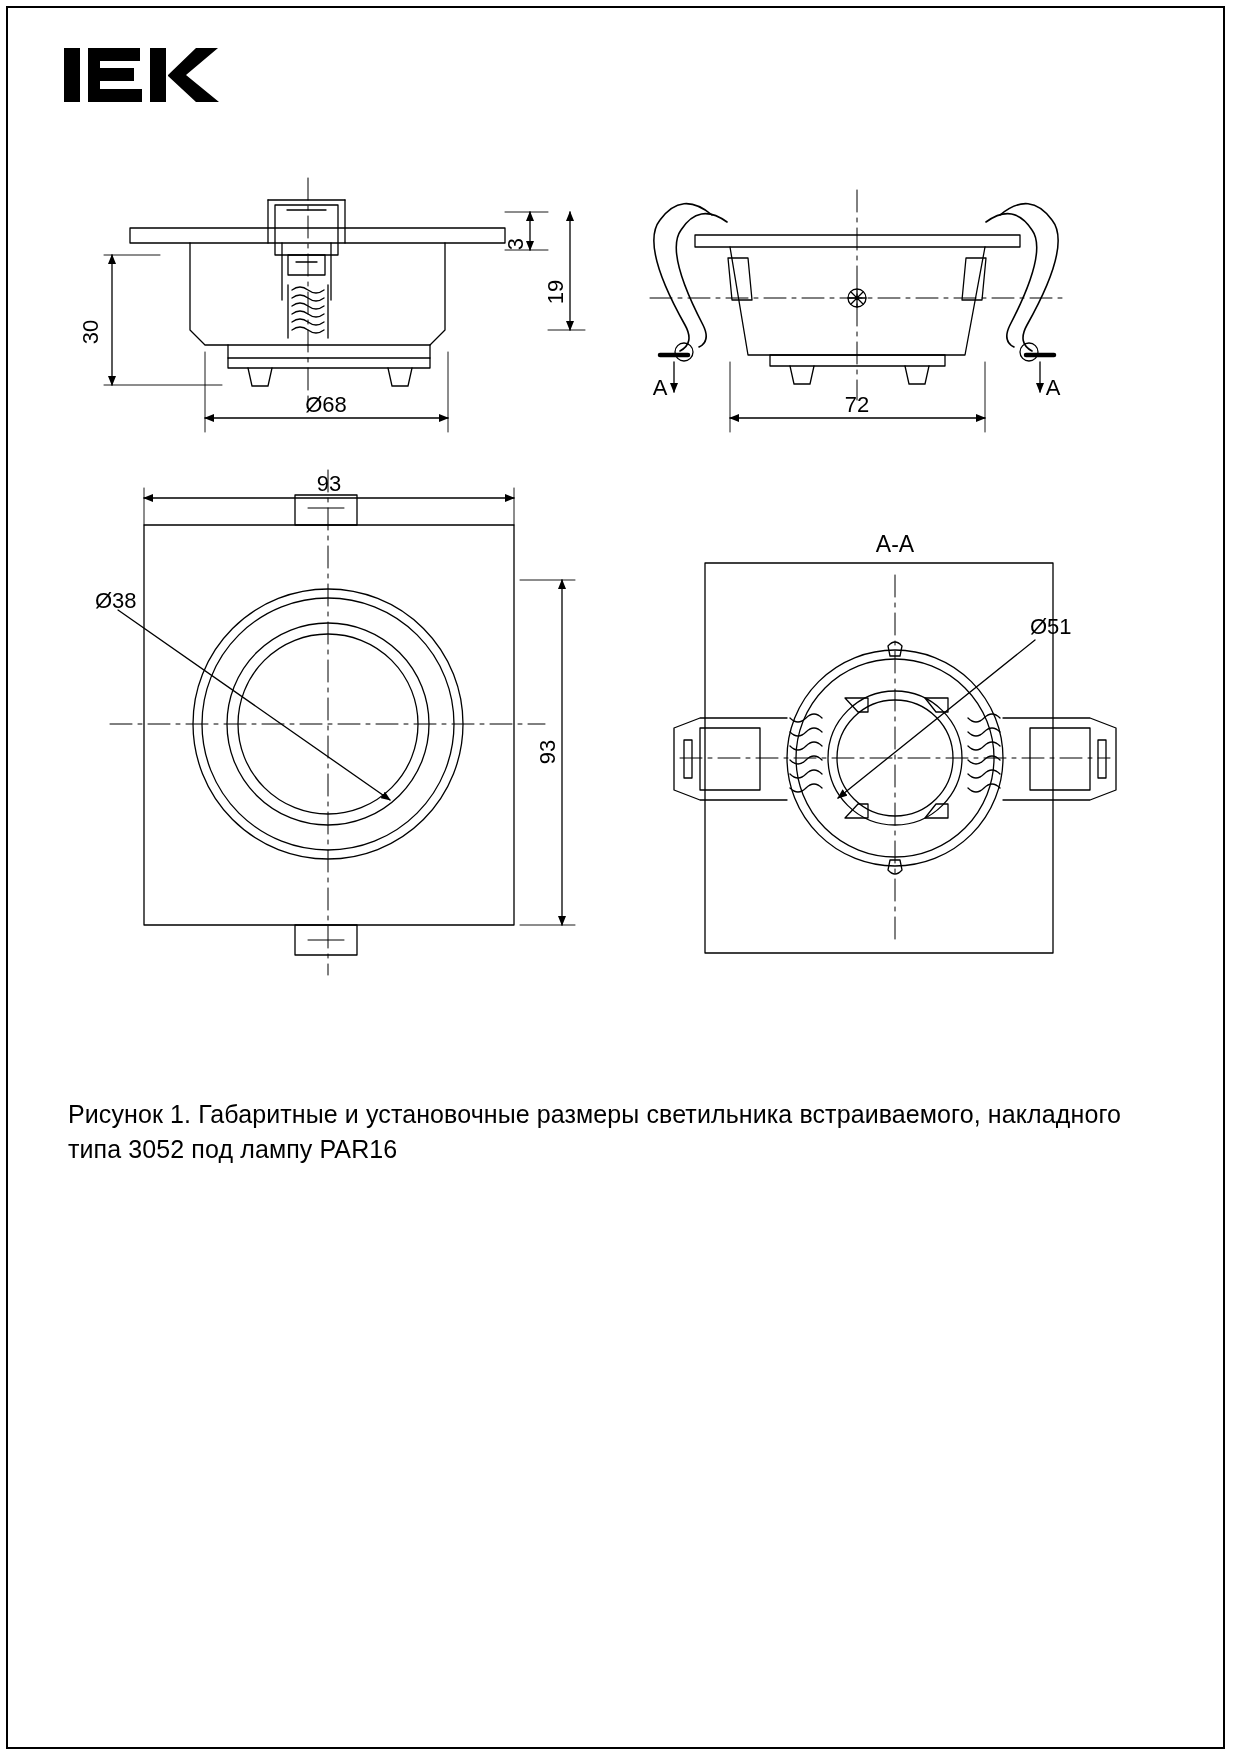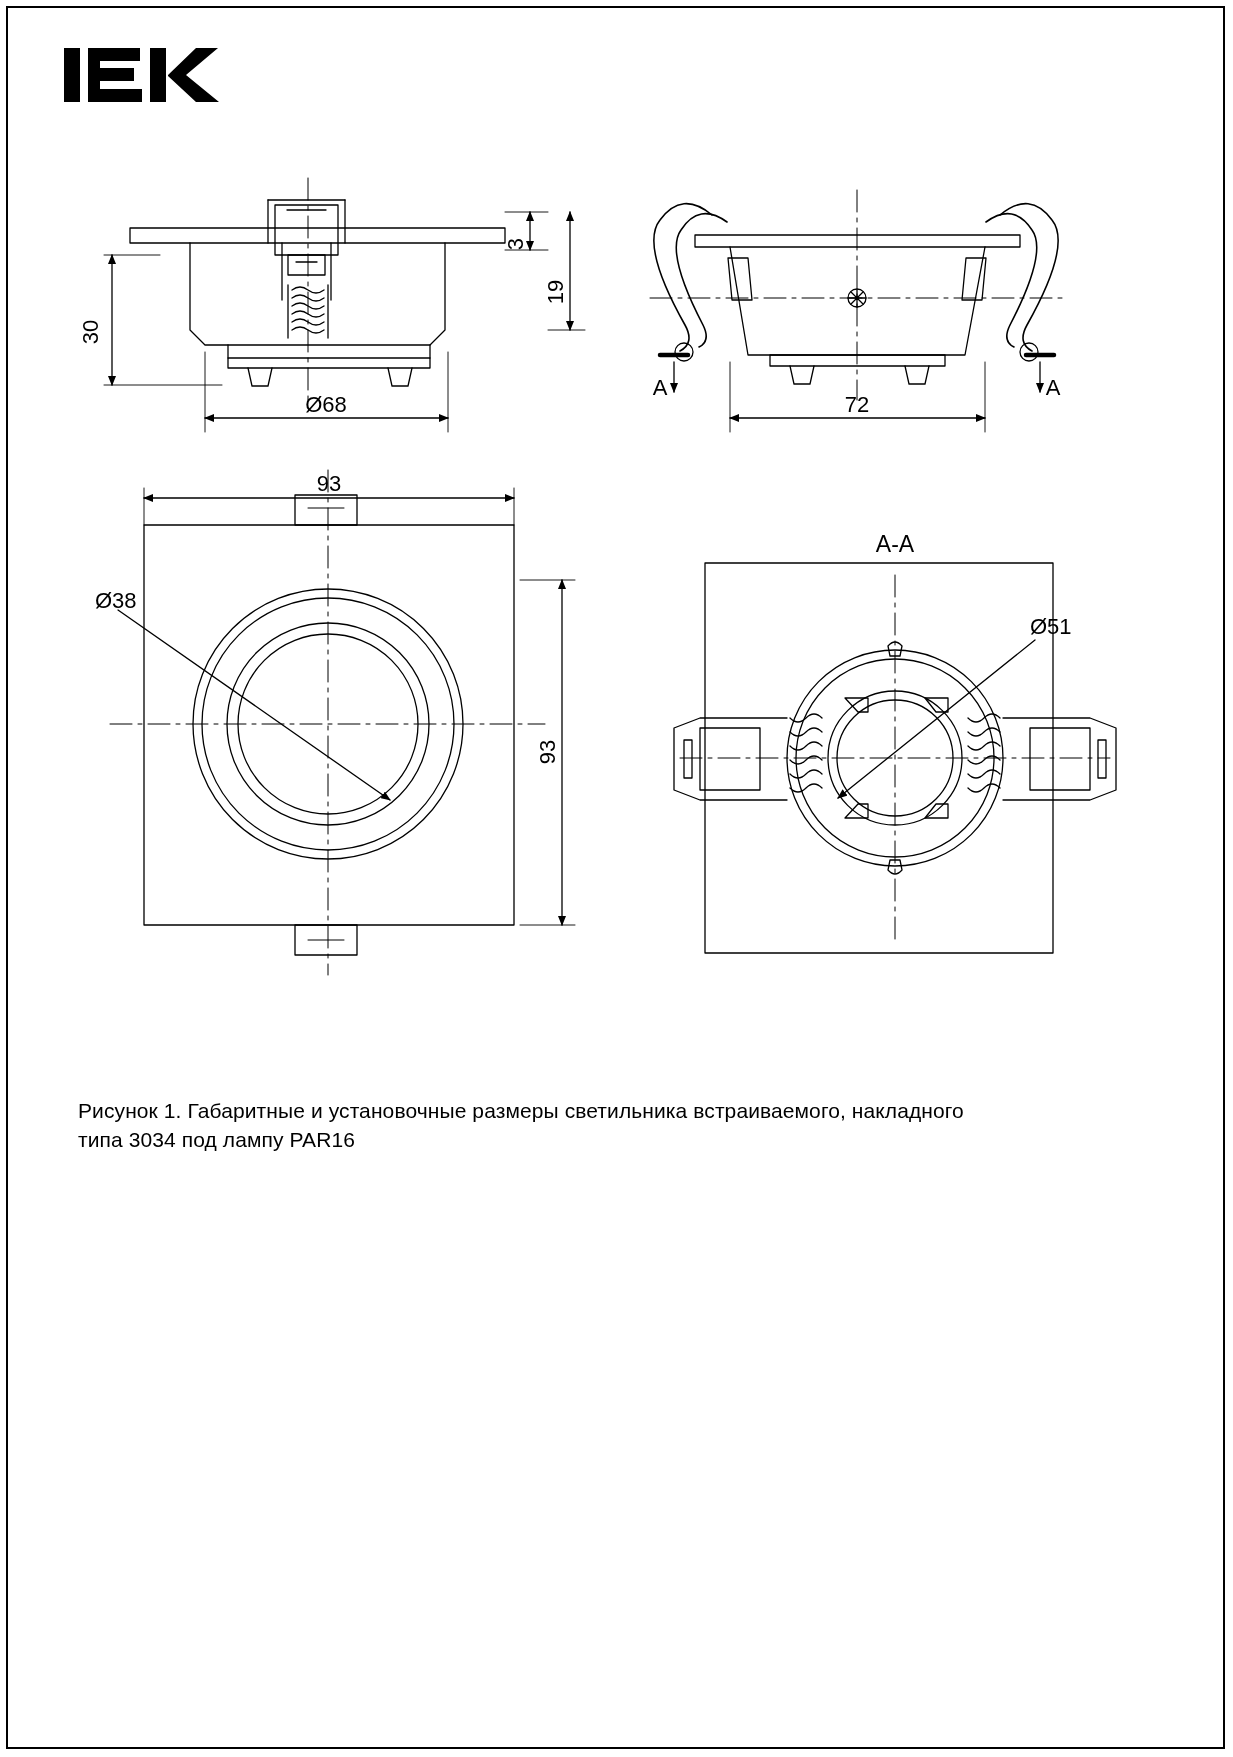--- a/index.html
+++ b/index.html
@@ -41,24 +41,24 @@
     position: absolute;
     left: 0;
     top: 0;
     width: 1233px;
     height: 1757px;
   }
   #drawing svg { display: block; }
 
   #caption {
     position: absolute;
-    left: 78px;
+    left: 68px;
     top: 1097px;
     width: 980px;
-    font-size: 21px;
+    font-size: 25px;
     line-height: 1.38;
     color: #000;
     letter-spacing: 0.1px;
   }
   .cap-line { display: block; white-space: pre; }
 </style>
 </head>
 <body>
 
 <div id="page">
@@ -254,16 +254,16 @@
         <text x="95" y="608" text-anchor="start">Ø38</text>
 
         <text x="895" y="552" text-anchor="middle" font-size="23">А-А</text>
         <text x="1030" y="634" text-anchor="start">Ø51</text>
       </g>
     </svg>
   </div>
 
   <div id="caption">
     <span class="cap-line">Рисунок 1. Габаритные и установочные размеры светильника встраиваемого, накладного</span>
-    <span class="cap-line">типа 3034 под лампу PAR16</span>
+    <span class="cap-line">типа 3052 под лампу PAR16</span>
   </div>
 
 </div>
 
 </body></html>

